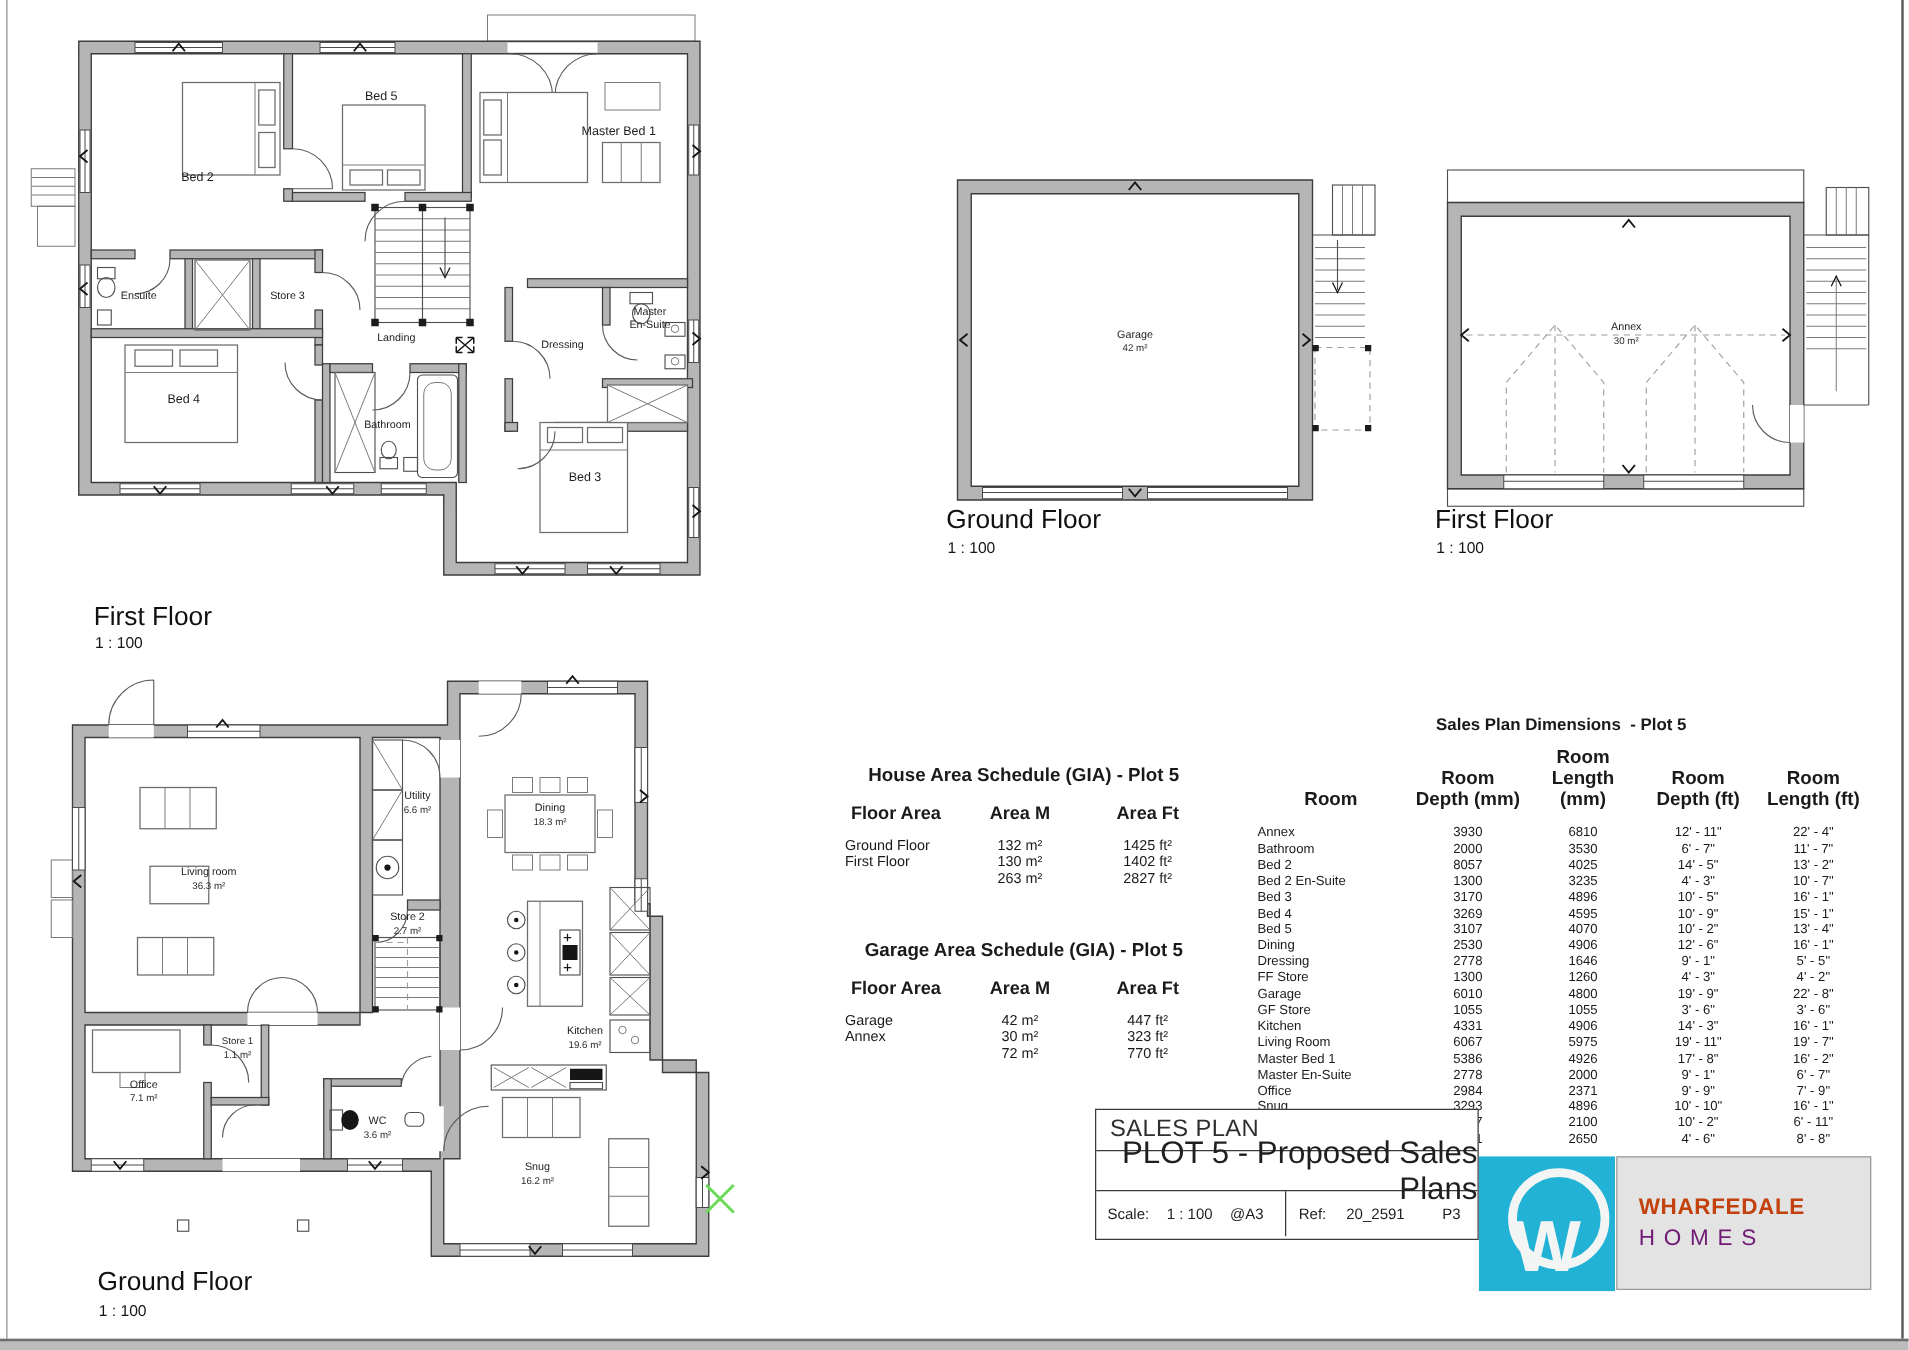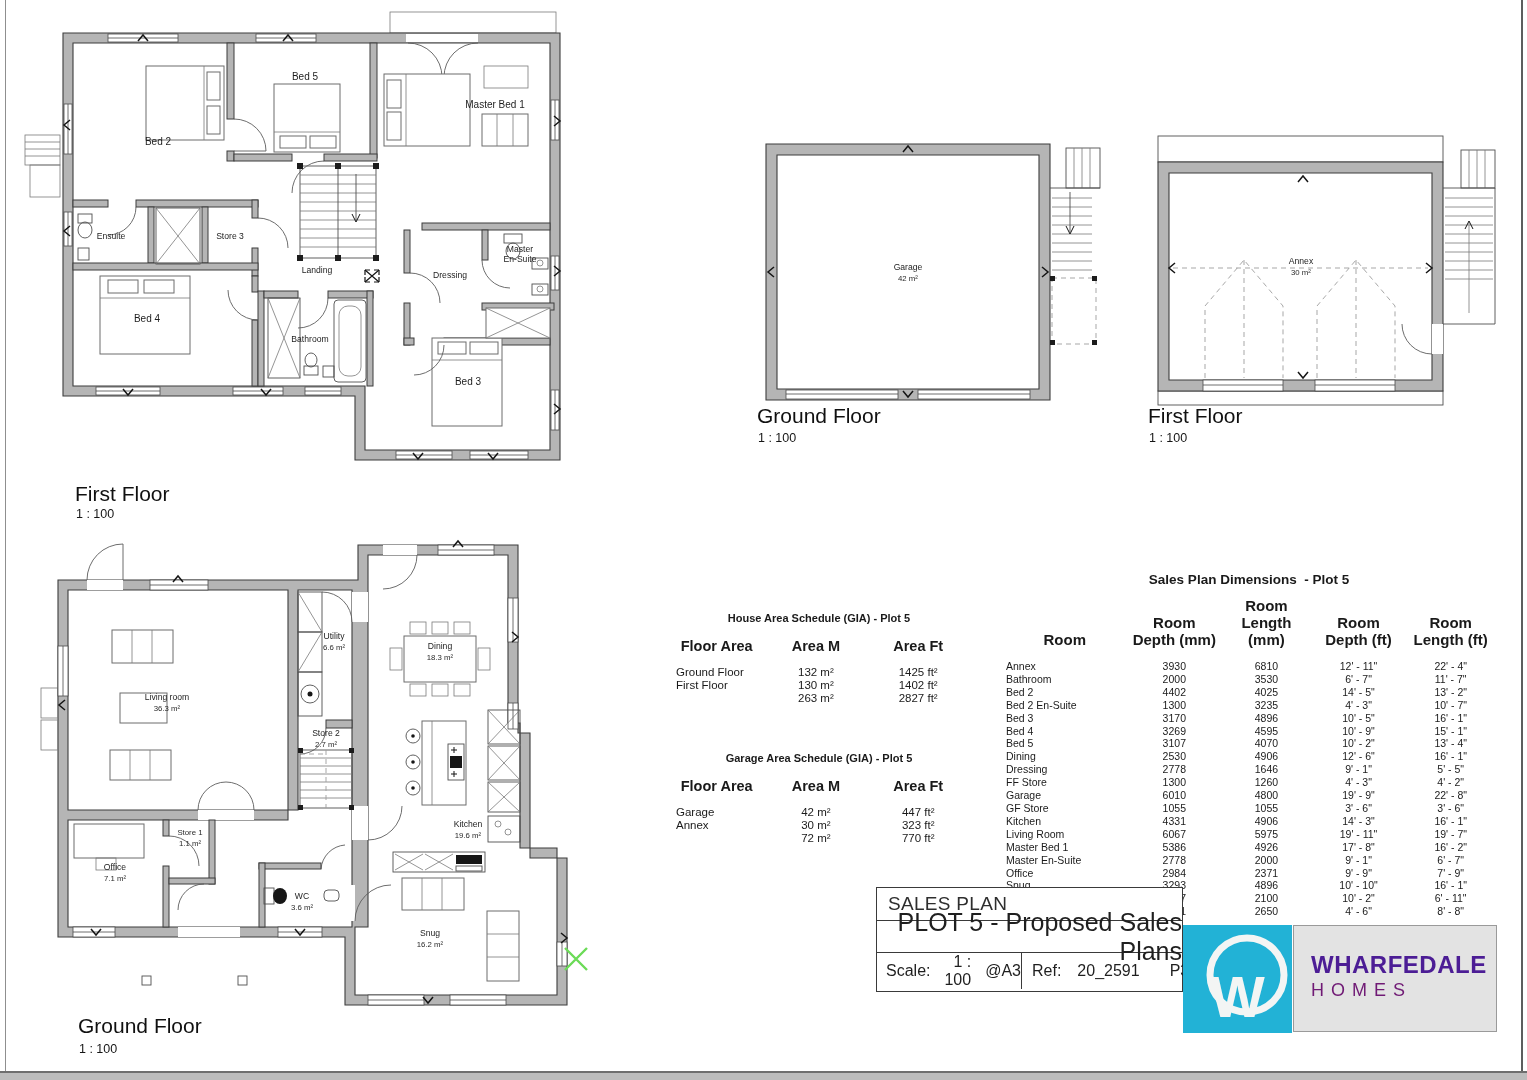--- a/index.html
+++ b/index.html
@@ -26,21 +26,21 @@
   text.lbl{font-family:"Liberation Sans",sans-serif;fill:#1d1d1d;font-size:10px;text-anchor:middle;}
   text.lbl-s{font-size:8.6px;}
   text.lbl-xs{font-size:7.8px;fill:#2a2a2a;}
   .greenx{fill:none;stroke:#6bdb57;stroke-width:2.4;}
 
   .plan-title{position:absolute;font-size:21px;color:#101010;white-space:pre;}
   .plan-scale{position:absolute;font-size:12.5px;color:#161616;white-space:pre;}
 
   
   .area-tbl{position:absolute;width:310px;}
-  .tbl-title{font-weight:bold;font-size:11px;text-align:center;white-space:pre;}
+  .tbl-title{font-weight:bold;font-size:15px;text-align:center;white-space:pre;}
   .area-tbl .tbl-title{margin-bottom:14px;}
   .area-tbl table{width:100%;border-collapse:collapse;table-layout:fixed;}
   .area-tbl th{font-size:14.5px;font-weight:bold;text-align:center;padding:0 0 12px 0;}
   .area-tbl col.c1{width:34%;} .area-tbl col.c2{width:30%;} .area-tbl col.c3{width:36%;}
   .area-tbl td{font-size:11.5px;line-height:12.8px;text-align:center;padding:0;}
   .area-tbl td:first-child{text-align:left;padding-left:12px;}
 
   .dims{position:absolute;left:1000px;top:572px;width:498px;}
   .dims .tbl-title{font-size:13.5px;margin-bottom:10px;}
   .dims table{width:100%;border-collapse:collapse;table-layout:fixed;}
@@ -51,27 +51,27 @@
   .dims td:first-child{text-align:left;padding-left:6px;}
 
   
   .tblock{position:absolute;left:876px;top:887px;width:307px;height:105px;
           border:1.6px solid #3a3a3a;background:#fff;box-sizing:border-box;text-align:right;}
   .tb-row1{height:33px;border-bottom:1.4px solid #3a3a3a;display:flex;align-items:center;
            padding-left:11px;font-size:19px;color:#2e2e2e;letter-spacing:0.3px;box-sizing:border-box;}
   .tb-row2{height:32px;border-bottom:1.4px solid #3a3a3a;display:flex;align-items:center;
            padding-left:11px;font-size:25px;color:#1f1f1f;box-sizing:border-box;}
   .tb-row3{height:36px;display:flex;box-sizing:border-box;}
-  .tb-cell{display:flex;align-items:center;font-size:16px;color:#1f1f1f;box-sizing:border-box;}
+  .tb-cell{display:flex;align-items:center;font-size:12px;color:#1f1f1f;box-sizing:border-box;}
   .tb-scale{width:152px;border-right:1.4px solid #3a3a3a;padding-left:9px;gap:14px;}
   .tb-ref{flex:1;padding-left:10px;gap:16px;}
   .logo-teal{position:absolute;left:1183px;top:925px;width:109px;height:108px;}
   .logo-gray{position:absolute;left:1293px;top:925px;width:204px;height:107px;background:#e3e3e3;
              border:1px solid #9a9a9a;box-sizing:border-box;padding:26px 0 0 17px;}
-  .brand1{font-size:24px;font-weight:bold;color:#4c1d95;letter-spacing:0.5px;line-height:26px;}
+  .brand1{font-size:18px;font-weight:bold;color:#c2410c;letter-spacing:0.5px;line-height:26px;}
   .brand2{font-size:18px;color:#701a75;letter-spacing:7px;line-height:24px;}
 </style>
 </head>
 <body>
 
 <div class="sheet">
 
   <svg class="plan" style="left:8px;top:8px" width="580" height="465" viewBox="0 0 580 465">
 
     <rect x="382" y="4" width="166" height="21" class="thin2"></rect>
@@ -702,21 +702,21 @@
           </tr>
           <tr>
             <td>Bathroom</td>
             <td>2000</td>
             <td>3530</td>
             <td>6' - 7"</td>
             <td>11' - 7"</td>
           </tr>
           <tr>
             <td>Bed 2</td>
-            <td>4402</td>
+            <td>8057</td>
             <td>4025</td>
             <td>14' - 5"</td>
             <td>13' - 2"</td>
           </tr>
           <tr>
             <td>Bed 2 En-Suite</td>
             <td>1300</td>
             <td>3235</td>
             <td>4' - 3"</td>
             <td>10' - 7"</td>

